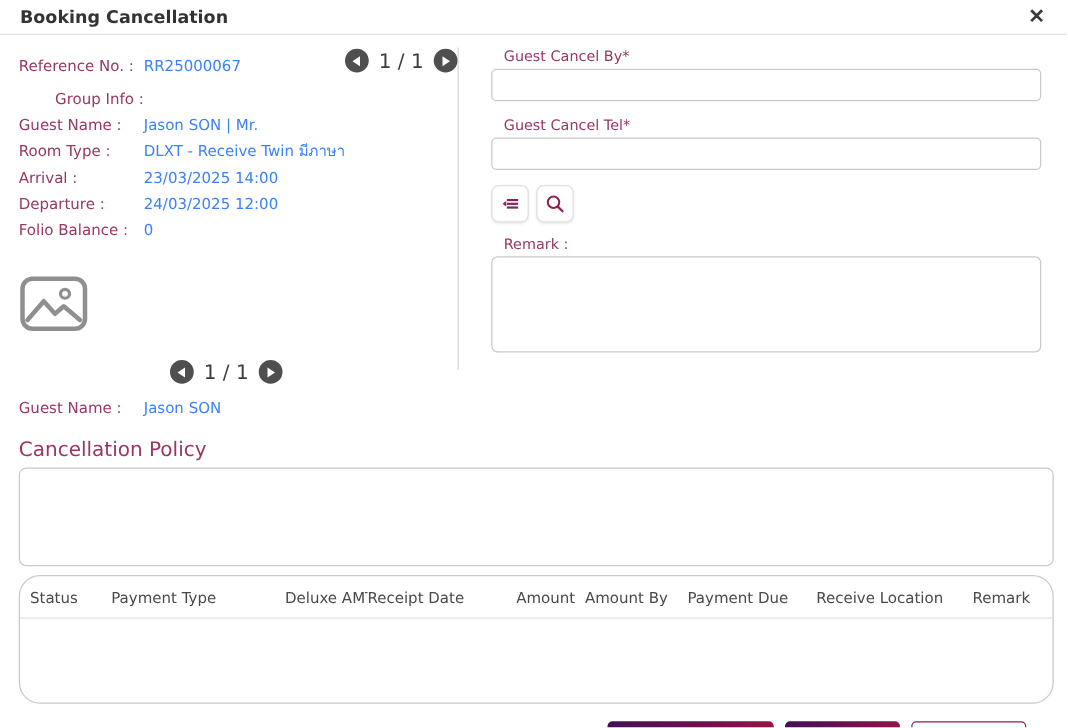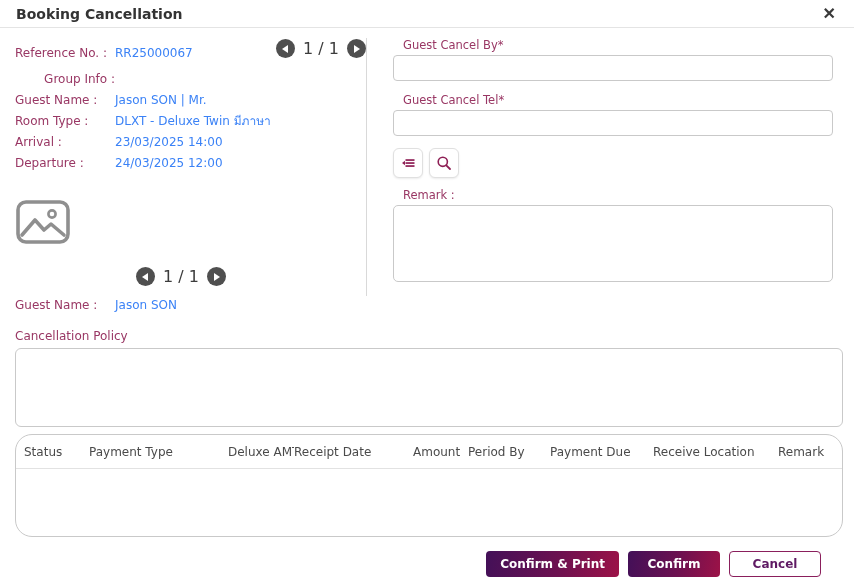--- a/index.html
+++ b/index.html
@@ -43,21 +43,21 @@
   .gap-sm { height:12px; }
   .icon-btn-row { display:flex; gap:6px; margin:12px 0 10px 0; }
   .icon-btn { width:30px; height:30px; border:1px solid #e0e0e0; border-radius:6px; background:#fff;
     display:inline-flex; align-items:center; justify-content:center; cursor:pointer;
     box-shadow:0 1px 2px rgba(0,0,0,0.08); }
   .form-textarea { width:100%; height:77px; border:1px solid #c9c9c9; border-radius:5px;
     font-size:12px; padding:6px 8px; resize:none; outline:none; font-family:inherit; color:#4d4d4d; }
 
   
   .lower { padding:0 15px; }
-  .policy-label { font-size:12px; color:#993764; margin:14px 0 5px 0; }
+  .policy-label { font-size:16px; color:#993764; margin:14px 0 5px 0; }
   .policy-box { width:828px; height:79px; border:1px solid #c9c9c9; border-radius:6px;
     font-size:12px; padding:6px 8px; resize:none; outline:none; font-family:inherit; color:#4d4d4d; display:block; }
 
   .table-box { width:828px; height:103px; border:1px solid #c9c9c9; border-radius:17px; margin-top:7px; overflow:hidden; }
   .thead-row { display:flex; padding:10px 8px 9px 8px; border-bottom:1px solid #e2e2e2; }
   .th { font-size:12px; color:#4a4a4a; overflow:hidden; white-space:nowrap; }
   .th-0{width:65px;} .th-1{width:139px;} .th-2{width:66px;} .th-3{width:119px;}
   .th-4{width:55px;} .th-5{width:82px;} .th-6{width:103px;} .th-7{width:125px;} .th-8{flex:1;}
   .tbody-empty { height:64px; }
 
@@ -102,29 +102,33 @@
       <div class="field-row" style="margin-top:5px;text-align:right;">
         <span class="flabel">Group Info :</span>
         <span class="fvalue"></span>
       </div>
       <div class="field-row">
         <span class="flabel">Guest Name :</span>
         <span class="fvalue">Jason SON | Mr.</span>
       </div>
       <div class="field-row">
         <span class="flabel">Room Type :</span>
-        <span class="fvalue">DLXT - Deluxe Twin มีภาษา</span>
+        <span class="fvalue">DLXT - Receive Twin มีภาษา</span>
       </div>
       <div class="field-row">
         <span class="flabel">Arrival :</span>
         <span class="fvalue">23/03/2025 14:00</span>
       </div>
       <div class="field-row">
         <span class="flabel">Departure :</span>
         <span class="fvalue">24/03/2025 12:00</span>
+      </div>
+      <div class="field-row">
+        <span class="flabel">Folio Balance :</span>
+        <span class="fvalue">0</span>
       </div>
 
       <div class="image-block">
         <svg width="56" height="46" viewBox="0 0 56 46">
           <rect x="3" y="3" width="50" height="40" rx="8" fill="none" stroke="#8f8f8f" stroke-width="3.6"></rect>
           <circle cx="37" cy="15" r="3.6" fill="none" stroke="#8f8f8f" stroke-width="2.6"></circle>
           <path d="M7 36 L20 21 L29 31 L36 25 L49 36" fill="none" stroke="#8f8f8f" stroke-width="3.6" stroke-linejoin="round" stroke-linecap="round"></path>
         </svg>
       </div>
 
@@ -181,21 +185,21 @@
     <div class="policy-label">Cancellation Policy</div>
     <textarea class="policy-box" style=""></textarea>
 
     <div class="table-box">
       <div class="thead-row">
         <span class="th th-0">Status</span>
         <span class="th th-1">Payment Type</span>
         <span class="th th-2">Deluxe AMT</span>
         <span class="th th-3">Receipt Date</span>
         <span class="th th-4">Amount</span>
-        <span class="th th-5">Period By</span>
+        <span class="th th-5">Amount By</span>
         <span class="th th-6">Payment Due</span>
         <span class="th th-7">Receive Location</span>
         <span class="th th-8">Remark</span>
       </div>
       <div class="tbody-empty"></div>
     </div>
 
     <div class="footer">
       <button class="btn btn-primary">Confirm &amp; Print</button>
       <button class="btn btn-primary">Confirm</button>

